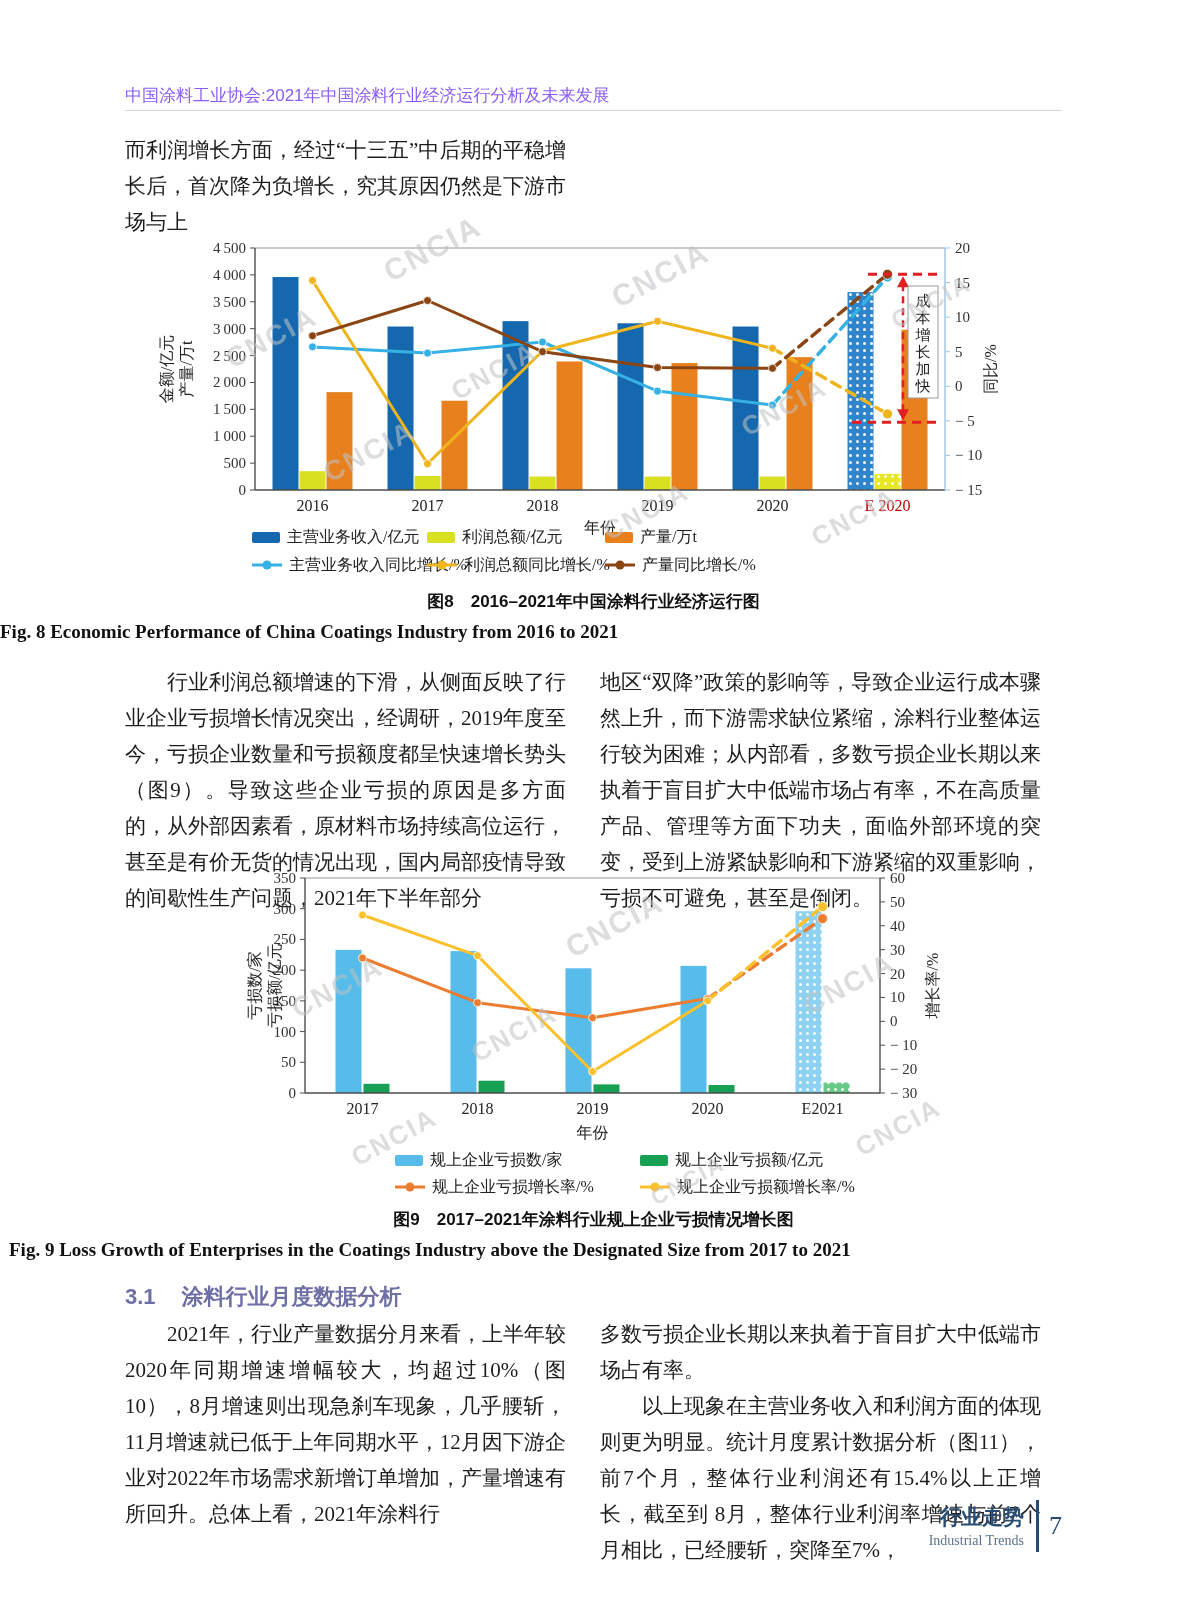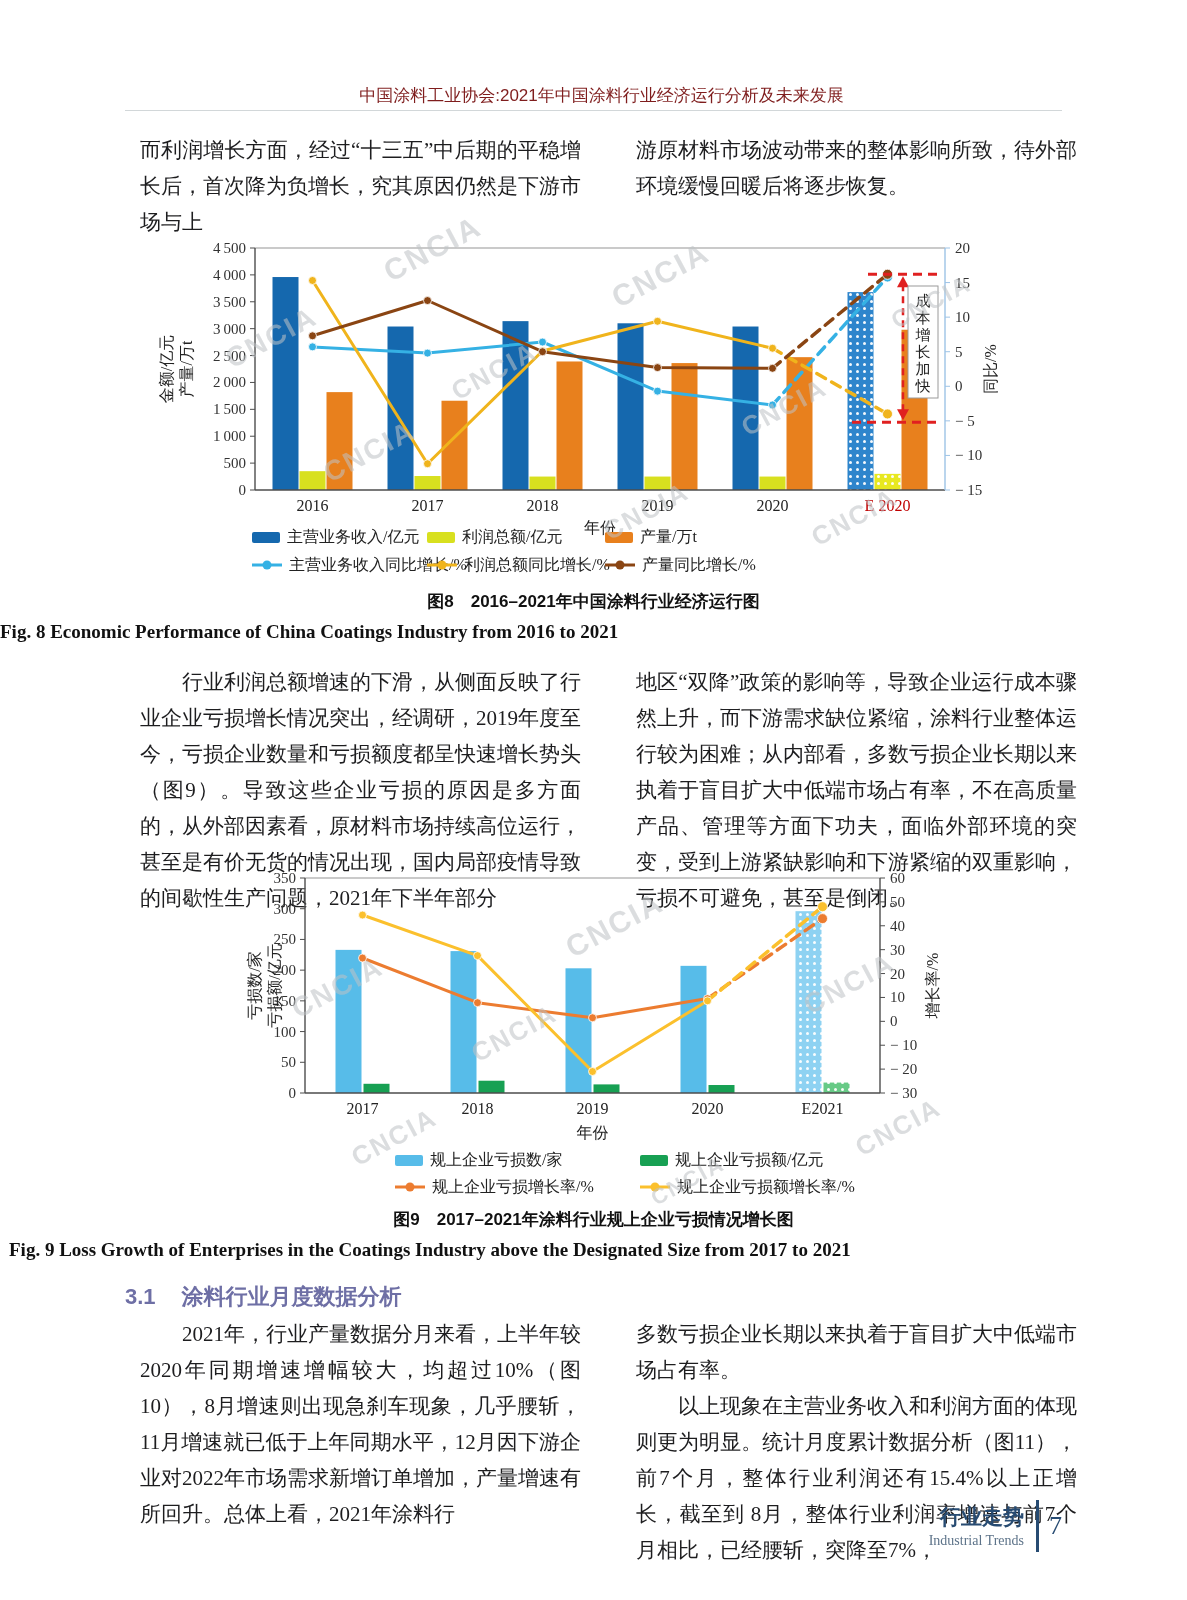--- a/index.html
+++ b/index.html
@@ -1,21 +1,21 @@
 <!DOCTYPE html>
 <html><head>
 <meta charset="utf-8">
 <style>
   html,body{margin:0;padding:0;background:#ffffff;}
   .page{position:relative;width:1187px;height:1600px;background:#fff;overflow:hidden;
         font-family:"Liberation Serif","DejaVu Serif",serif;color:#1d1d1f;}
-  .hdr{position:absolute;left:125px;right:109px;top:84px;text-align:center;
-       font-size:17px;color:#7f1d1d;font-family:"Liberation Sans",sans-serif;}
+  .hdr{position:absolute;left:125px;right:109px;top:84px;text-align:left;
+       font-size:17px;color:#8b5cf6;font-family:"Liberation Sans",sans-serif;}
   .hdr-rule{position:absolute;left:125px;right:125px;top:110px;border-top:1.5px solid #d2d7d9;}
-  .cols{position:absolute;left:140px;width:937px;display:flex;gap:55px;}
+  .cols{position:absolute;left:125px;width:937px;display:flex;gap:34px;}
   .col{width:441px;font-size:21px;line-height:36px;text-align:justify;}
   .col p{margin:0;}
   svg{position:absolute;overflow:visible;font-family:"Liberation Serif","DejaVu Serif",serif;}
   .cap-zh{position:absolute;left:0;width:1187px;text-align:center;font-size:17px;font-weight:bold;
           font-family:"Liberation Sans",sans-serif;color:#111;}
   .cap-en{position:absolute;left:0;width:1187px;text-align:left;font-size:19px;font-weight:bold;
           font-family:"Liberation Serif","DejaVu Serif",serif;color:#111;}
   .sec-h{position:absolute;left:125px;top:1282px;font-family:"Liberation Sans",sans-serif;
          font-weight:bold;font-size:22px;color:#6e6fa5;}
   .sec-h .num{margin-right:26px;}
@@ -31,23 +31,20 @@
 <body>
 
 <div class="page">
 
   <div class="hdr">中国涂料工业协会:2021年中国涂料行业经济运行分析及未来发展</div>
   <div class="hdr-rule"></div>
 
   <div class="cols" style="top:132px;">
     <div class="col">
         <p>而利润增长方面，经过“十三五”中后期的平稳增长后，首次降为负增长，究其原因仍然是下游市场与上</p>
-      </div>
-    <div class="col">
-        <p>游原材料市场波动带来的整体影响所致，待外部环境缓慢回暖后将逐步恢复。</p>
       </div>
   </div>
 
   <svg id="chart1" style="left:140px;top:228px;" width="930" height="352" viewBox="0 0 930 352">
       <defs>
         <pattern id="chart1-pat0" width="7" height="7" patternUnits="userSpaceOnUse">
           <rect x="0" y="0" width="7" height="7" fill="#2e85cc"></rect>
           <circle cx="3.5" cy="3.5" r="1.5" fill="#ffffff" opacity="0.95"></circle>
         </pattern>
         <pattern id="chart1-pat1" width="7" height="7" patternUnits="userSpaceOnUse">

